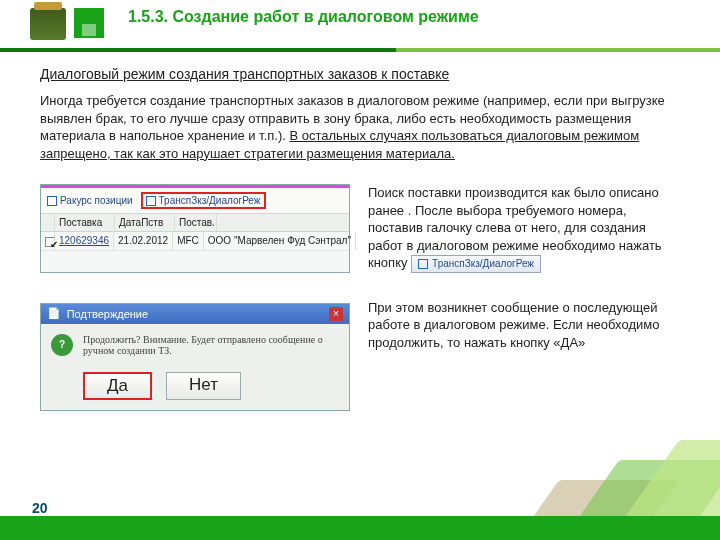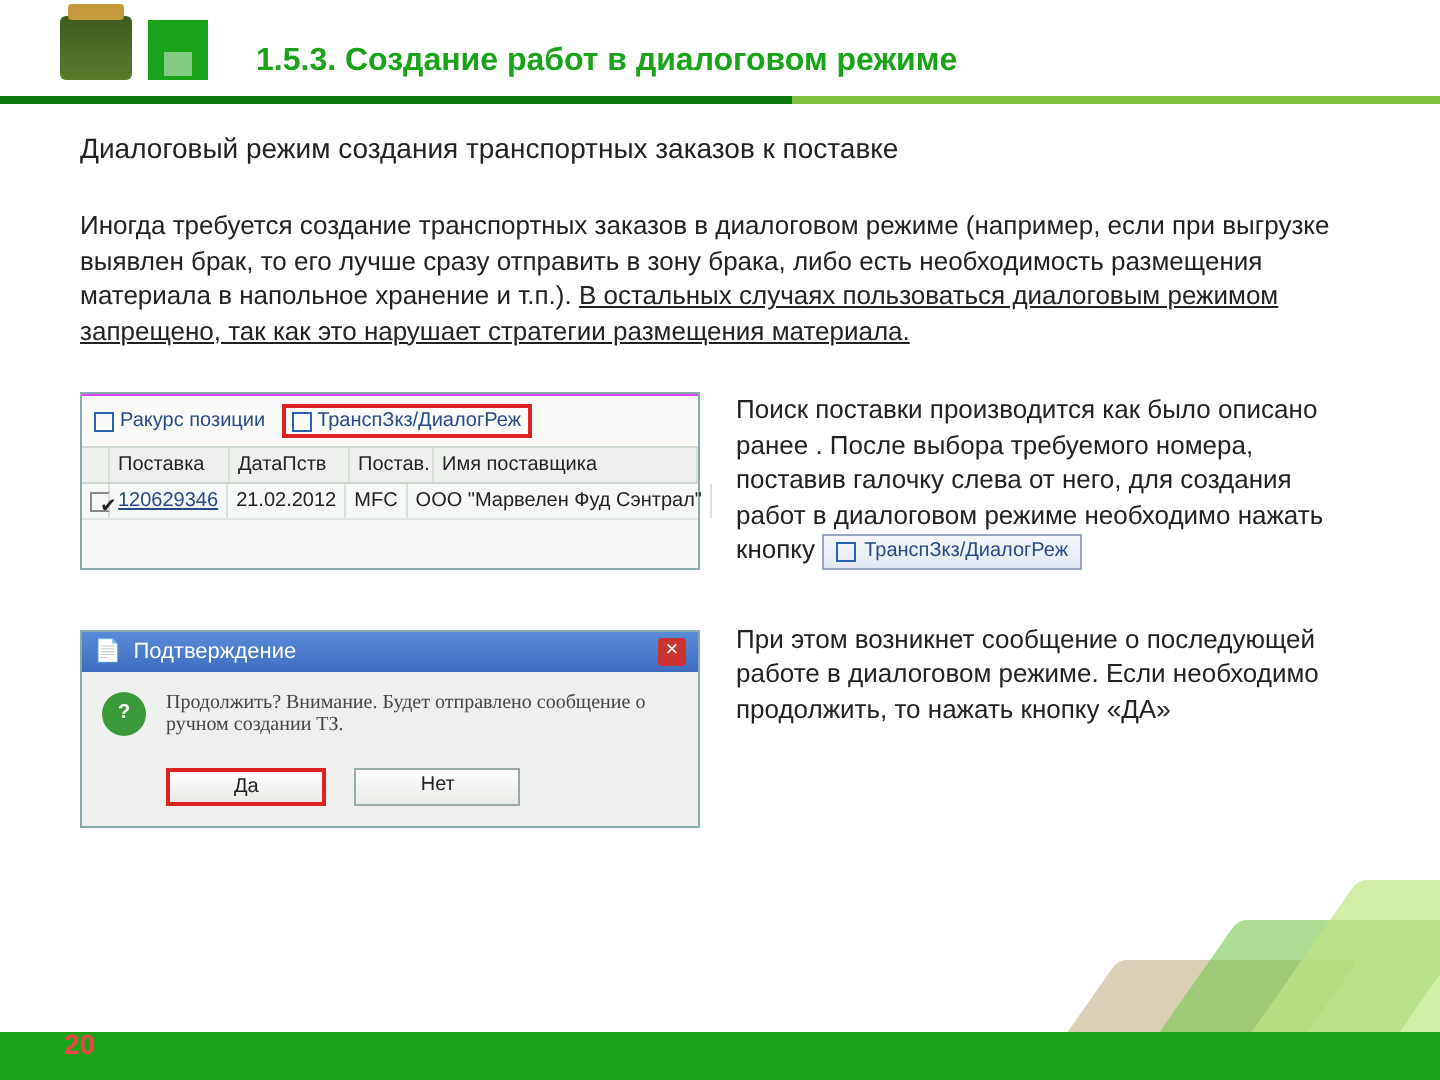--- a/index.html
+++ b/index.html
@@ -1,51 +1,51 @@
 <!DOCTYPE html>
 <html><head>
 <meta charset="utf-8">
 <style>
   *{box-sizing:border-box;margin:0;padding:0}
   body{width:720px;height:540px;font-family:Arial,Helvetica,sans-serif;background:#fff;position:relative;color:#222;font-size:12px;overflow:hidden}
-  .header{display:flex;align-items:flex-end;padding:8px 30px 6px 30px}
+  .header{display:flex;align-items:flex-start;padding:8px 30px 6px 30px}
   .crest{width:36px;height:32px;background:linear-gradient(#3d5a1e,#5a7a2c);border-radius:3px;position:relative}
   .crest:before{content:"";position:absolute;top:-6px;left:4px;width:28px;height:8px;background:#c49a3a;border-radius:2px}
   .sq{width:30px;height:30px;background:#19a319;margin-left:8px;position:relative}
   .sq:after{content:"";position:absolute;bottom:2px;left:8px;width:14px;height:12px;background:rgba(255,255,255,.45)}
   .title{color:#19a319;font-weight:bold;font-size:16px;margin-left:24px}
   .rule{height:4px;background:linear-gradient(90deg,#0b7a0b 0,#0b7a0b 55%,#7fbf3f 55%,#7fbf3f 100%);margin:2px 0 14px 0}
-  .sub{font-size:14px;margin:0 40px 22px 40px}
+  .sub{font-size:14px;text-decoration:underline;margin:0 40px 10px 40px}
   .body{margin:0 40px 22px 40px;font-size:13px;line-height:1.35}
   .body .ul{text-decoration:underline}
   .row{display:flex;margin:8px 40px 0 40px;gap:18px}
   .shot{border:1px solid #8aa;background:#f6f8f7;font-size:10px;flex-shrink:0}
   .shot1{width:310px}
   .s1h{background:linear-gradient(#f1f3ee,#dfe3dd);padding:5px 6px;font-style:italic;font-weight:bold;font-size:11px;color:#2c4c84}
-  .tb{display:flex;align-items:center;gap:8px;padding:4px 6px;background:#fafbf9;border-top:1px solid #d946ef;border-bottom:1px solid #cfd9cf}
+  .tb{display:flex;align-items:center;gap:8px;padding:4px 6px;background:#fafbf9;border-top:3px solid #d946ef;border-bottom:1px solid #cfd9cf}
   .tbitem{display:flex;align-items:center;gap:3px;color:#274a87}
   .ti{width:10px;height:10px;border:1px solid #2a62b5}
   .boxed{border:2px solid #d22;padding:1px 3px}
   .gridh{display:flex;background:#eef0ed;border-bottom:1px solid #ccd6cc}
   .gridh span,.gridr span{padding:3px 4px;border-right:1px solid #d8e0d8;white-space:nowrap}
   .gridr{display:flex;border-bottom:1px solid #e0e6e0}
   .chk{width:10px;height:10px;border:1px solid #888;display:inline-block;vertical-align:middle;margin-right:2px;text-align:center;line-height:8px}
   .num{color:#274a87;text-decoration:underline}
   .rt{font-size:13px;line-height:1.35}
   .btn-inline{display:inline-flex;align-items:center;gap:4px;border:1px solid #98a6bf;background:linear-gradient(#f6f8fc,#e1e8f3);padding:1px 6px;font-size:10px;color:#274a87;vertical-align:middle}
   .shot2{width:310px;margin-top:4px}
   .s2h{background:linear-gradient(#5a8bd7,#3f6cc0);color:#fff;padding:3px 6px;display:flex;align-items:center;gap:6px;font-size:11px}
   .s2h .x{margin-left:auto;width:14px;height:14px;background:#c33;color:#fff;text-align:center;border-radius:2px;line-height:13px}
   .s2b{background:#eef0ed;padding:10px;display:flex;gap:10px;align-items:flex-start}
   .qmark{width:22px;height:22px;border-radius:11px;background:#3a9a3a;color:#fff;text-align:center;line-height:22px;font-weight:bold;flex-shrink:0}
   .msg{font-family:Liberation Serif, serif;font-size:10px;color:#444}
   .s2f{background:#eef0ed;padding:6px 10px 10px 42px;display:flex;gap:14px}
-  .wbtn{border:1px solid #9aa;background:linear-gradient(#fefefe,#e8eae6);padding:2px 32px;font-size:10px}
+  .wbtn{border:1px solid #9aa;background:linear-gradient(#fefefe,#e8eae6);padding:2px 22px;font-size:17px}
   .wbtn.sel{border:2px solid #d22}
-  .pgnum{position:absolute;left:32px;bottom:10px;color:#ef4444;font-weight:bold;font-size:14px;z-index:3}
+  .pgnum{position:absolute;left:32px;bottom:24px;color:#0c4a6e;font-weight:bold;font-size:14px;z-index:3}
   .foot{position:absolute;left:0;right:0;bottom:0;height:24px;background:#19a319}
   .deco{position:absolute;right:0;bottom:0;width:230px;height:110px;overflow:hidden}
   .d{position:absolute;border-radius:4px;transform:skewX(-35deg)}
   .d1{width:120px;height:140px;background:rgba(190,230,130,.7);right:-30px;bottom:-40px}
   .d2{width:120px;height:140px;background:rgba(120,200,80,.6);right:30px;bottom:-60px}
   .d3{width:120px;height:140px;background:rgba(170,150,90,.45);right:90px;bottom:-80px}
 </style>
 </head>
 <body>
 
@@ -72,21 +72,20 @@
       <div class="tbitem boxed">
           <span class="ti"></span>
           <span>ТранспЗкз/ДиалогРеж</span>
         </div>
     </div>
     <div class="gridh">
       <span style="width:14px"></span>
       <span style="width:60px">Поставка</span>
       <span style="width:60px">ДатаПств</span>
       <span style="width:42px">Постав.</span>
-      <span style="flex:1">Имя поставщика</span>
     </div>
     <div class="gridr">
       <span style="width:14px"><span class="chk">✔</span></span>
       <span style="width:60px" class="num">120629346</span>
       <span style="width:60px">21.02.2012</span>
       <span style="width:42px">MFC</span>
       <span style="flex:1">ООО "Марвелен Фуд Сэнтрал"</span>
     </div>
   </div>
   <div class="rt">

